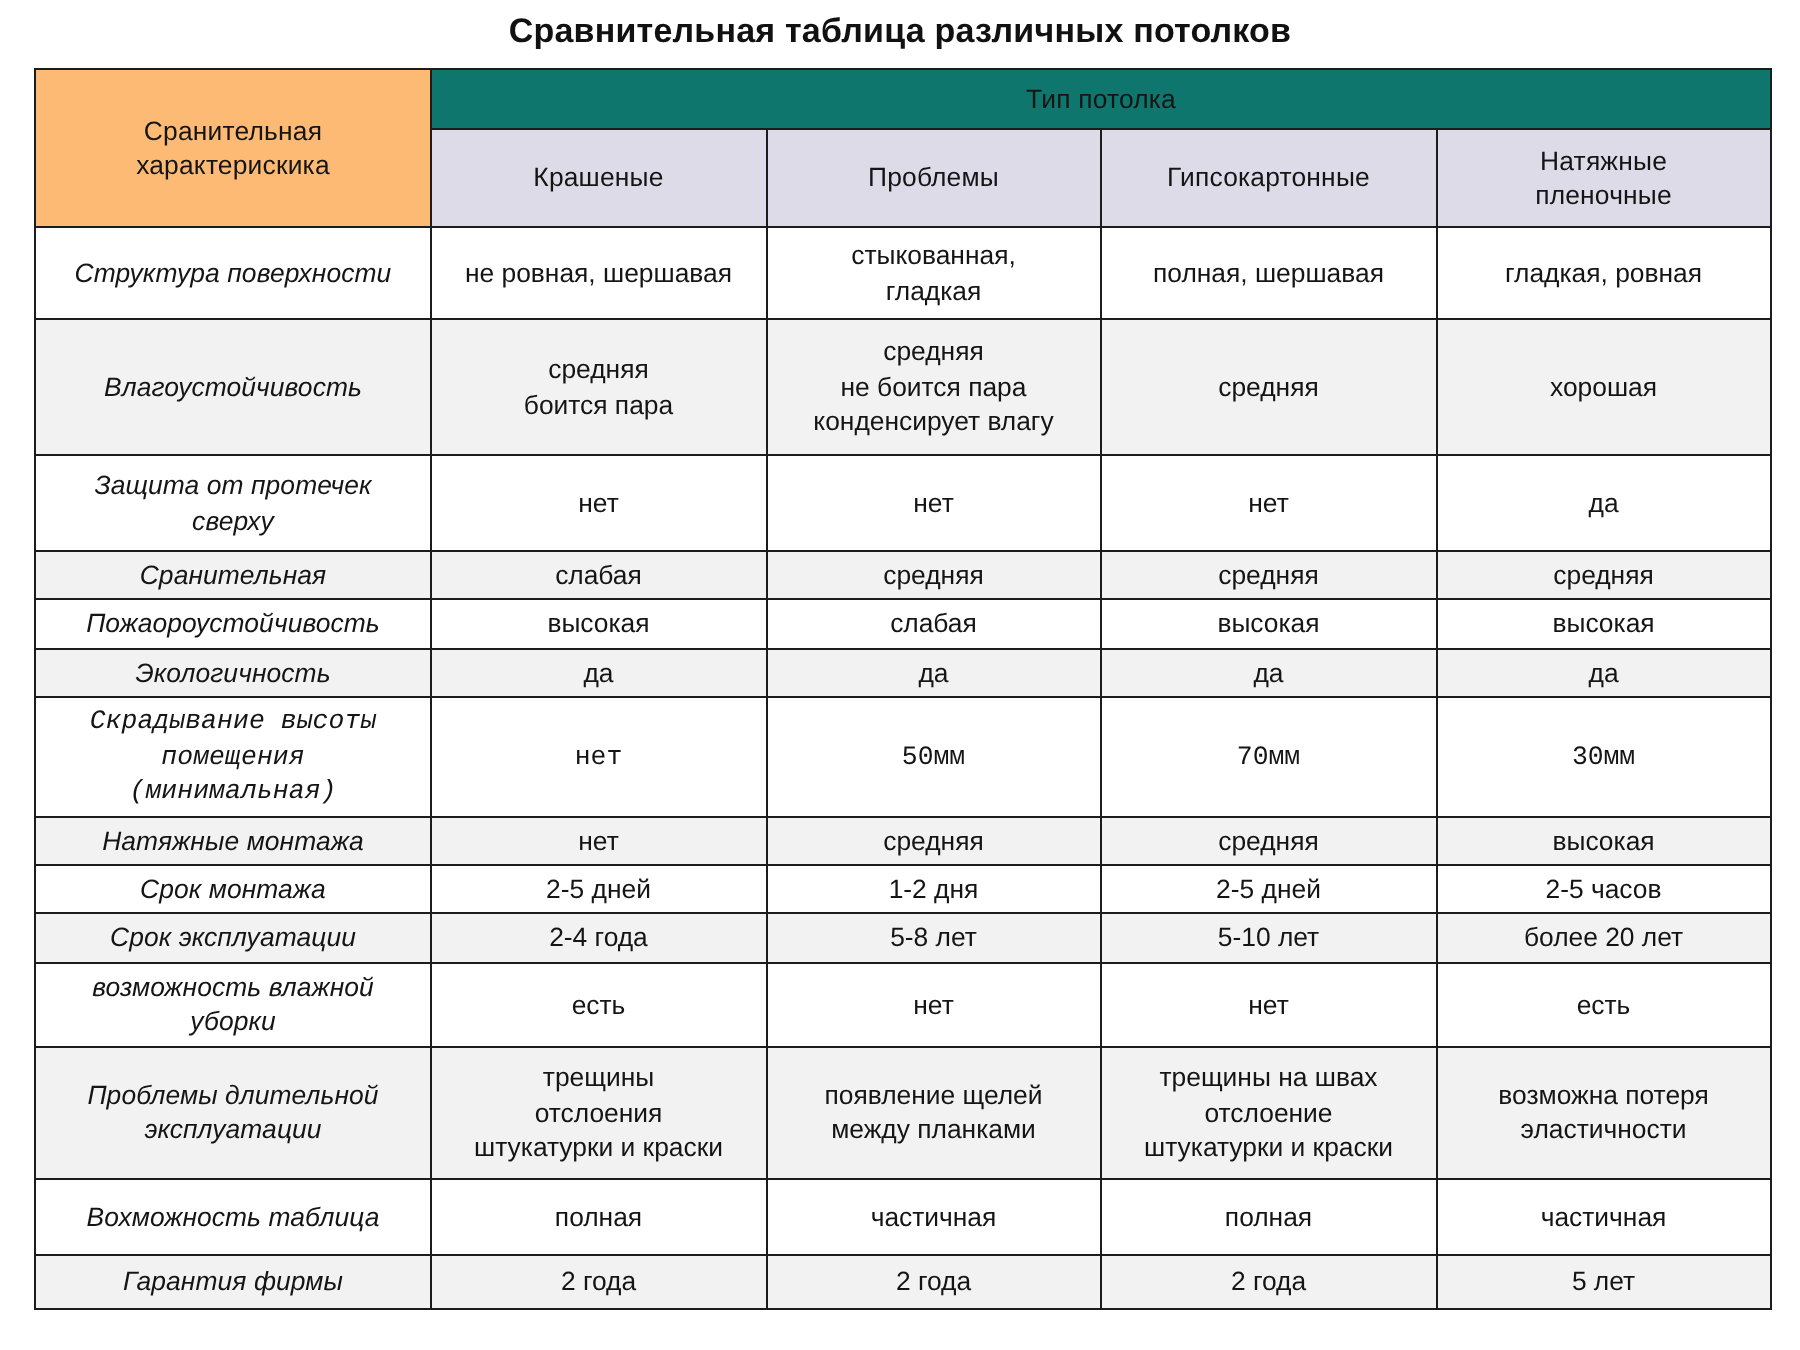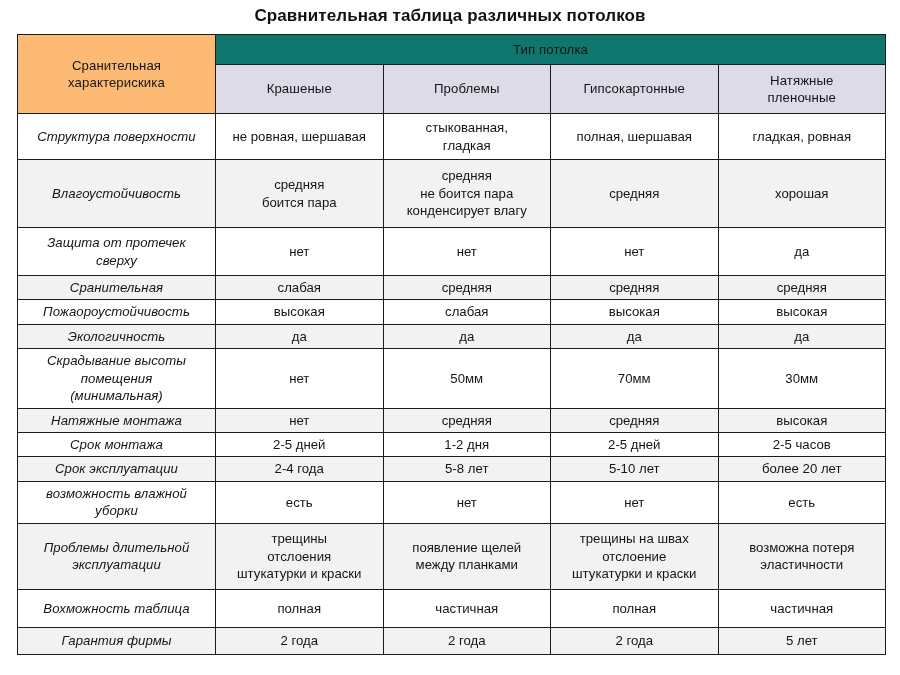--- a/index.html
+++ b/index.html
@@ -106,21 +106,21 @@
   }
 
   tr.shade > td { background: #f2f2f2; }
   tr.plain > td { background: #ffffff; }
 
   
   tr.r-h1 > td { height: 46px; }
   tr.r-h2 > td { height: 68px; }
   tr.r-h3 > td { height: 48px; }
   tr.r-h4 > td { height: 23px; }
-  tr.r-h5 > td { height: 56px; }
+  tr.r-h5 > td { height: 56px; font-family: Liberation Mono, monospace; }
   tr.r-h6 > td { height: 42px; }
   tr.r-h7 > td { height: 66px; }
   tr.r-h8 > td { height: 38px; }
   tr.r-h9 > td { height: 27px; }
 
   .nl { display: block; }
 </style>
 </head>
 <body>
 

